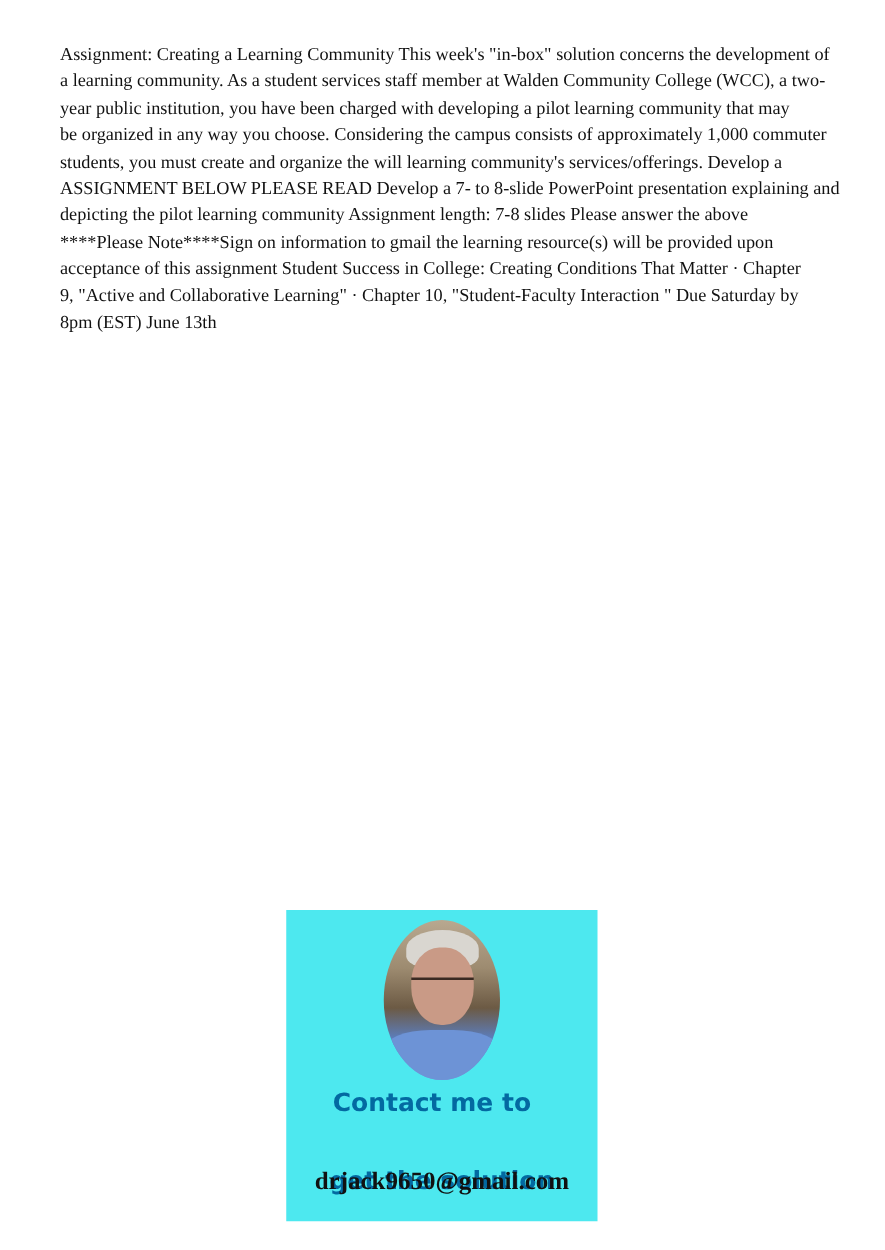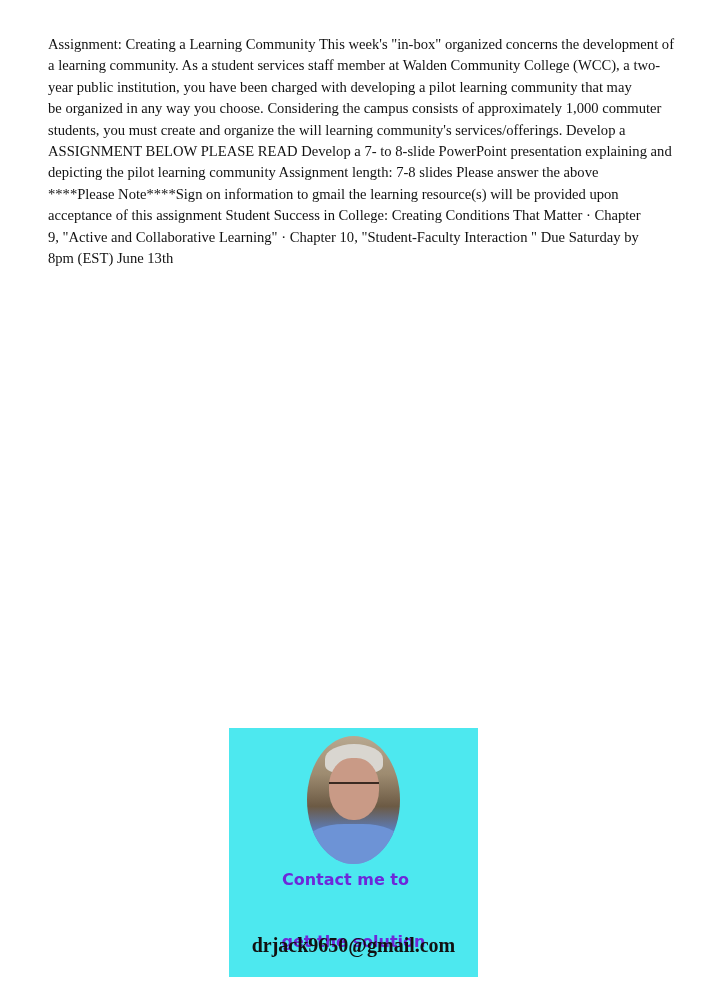--- a/index.html
+++ b/index.html
@@ -18,34 +18,34 @@
     position: absolute; left: 78px; top: 8px; width: 93px; height: 128px;
     border-radius: 50%; overflow: hidden;
     background: linear-gradient(180deg, #b8a890 0%, #9d8b70 30%, #6c5a44 55%, #5b7fc2 75%, #7a9ddc 100%);
   }
   .portrait .hair { position: absolute; left: 18px; top: 8px; width: 58px; height: 30px; border-radius: 50% 50% 30% 30%; background: #d9d6d0; }
   .portrait .face { position: absolute; left: 22px; top: 22px; width: 50px; height: 62px; border-radius: 45% 45% 48% 48%; background: #c99a86; }
   .portrait .glasses { position: absolute; left: 22px; top: 46px; width: 50px; height: 10px; border-top: 2px solid #3a2a22; }
   .portrait .shirt { position: absolute; left: 0; top: 88px; width: 93px; height: 40px; background: #6d93d6; border-radius: 40% 40% 0 0; }
   .promo-line1, .promo-line2 {
     position: absolute; left: 0; width: 249px; text-align: center;
-    font-family: "DejaVu Sans", sans-serif; font-weight: bold; font-size: 16px; color: #6d28d9;
+    font-family: "DejaVu Sans", sans-serif; font-weight: bold; font-size: 20px; color: #0369a1;
   }
   .promo-line1 { top: 142px; left: -8px; }
   .promo-line2 { top: 180px; margin-top: 24px; }
   .promo-email {
     position: absolute; left: 0; top: 206px; width: 249px; text-align: center;
     font-family: "Liberation Serif", serif; font-weight: bold; font-size: 20px; color: #111;
   }
 </style>
 </head>
 <body>
 
 <div class="doc-text">
-  <span class="line">Assignment: Creating a Learning Community This week's "in-box" organized concerns the development of</span>
+  <span class="line">Assignment: Creating a Learning Community This week's "in-box" solution concerns the development of</span>
   <span class="line">a learning community. As a student services staff member at Walden Community College (WCC), a two-</span>
   <span class="line">year public institution, you have been charged with developing a pilot learning community that may</span>
   <span class="line">be organized in any way you choose. Considering the campus consists of approximately 1,000 commuter</span>
   <span class="line">students, you must create and organize the will learning community's services/offerings. Develop a</span>
   <span class="line">ASSIGNMENT BELOW PLEASE READ Develop a 7- to 8-slide PowerPoint presentation explaining and</span>
   <span class="line">depicting the pilot learning community Assignment length: 7-8 slides Please answer the above</span>
   <span class="line">****Please Note****Sign on information to gmail the learning resource(s) will be provided upon</span>
   <span class="line">acceptance of this assignment Student Success in College: Creating Conditions That Matter · Chapter</span>
   <span class="line">9, "Active and Collaborative Learning" · Chapter 10, "Student-Faculty Interaction " Due Saturday by</span>
   <span class="line">8pm (EST) June 13th</span>

